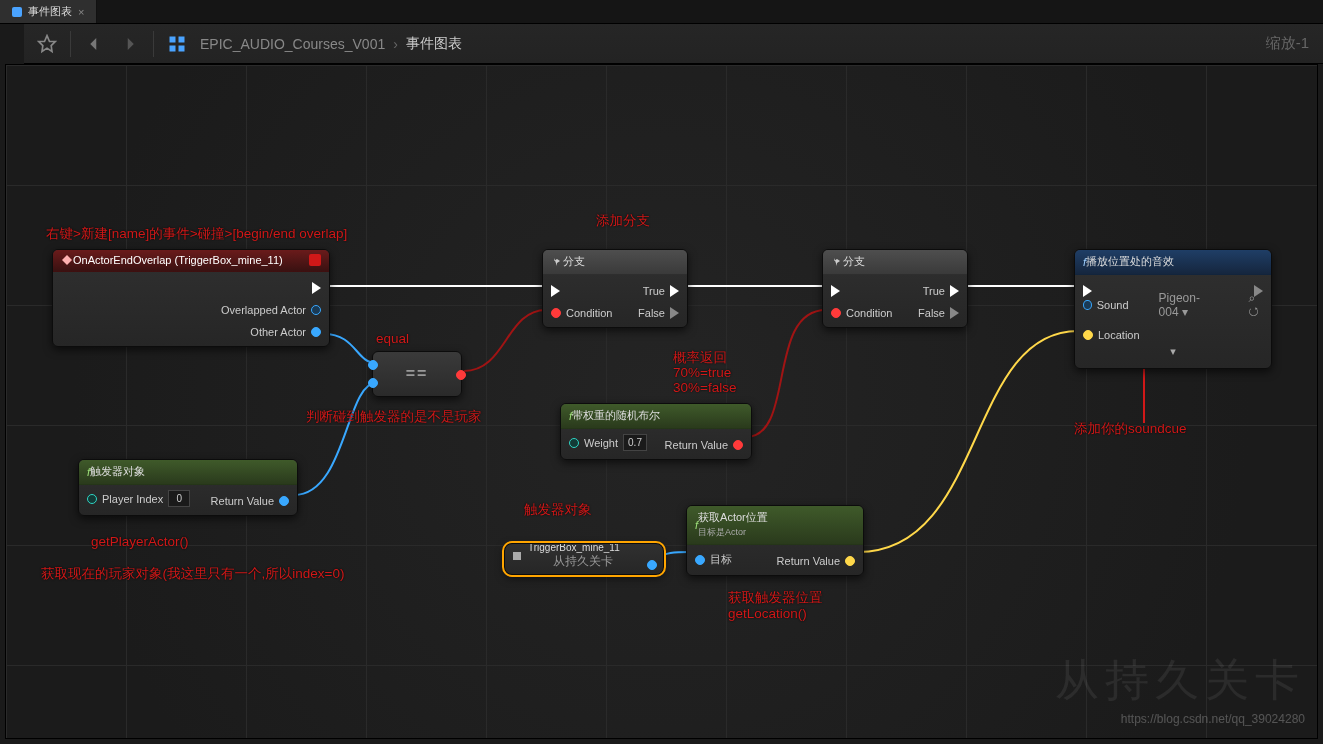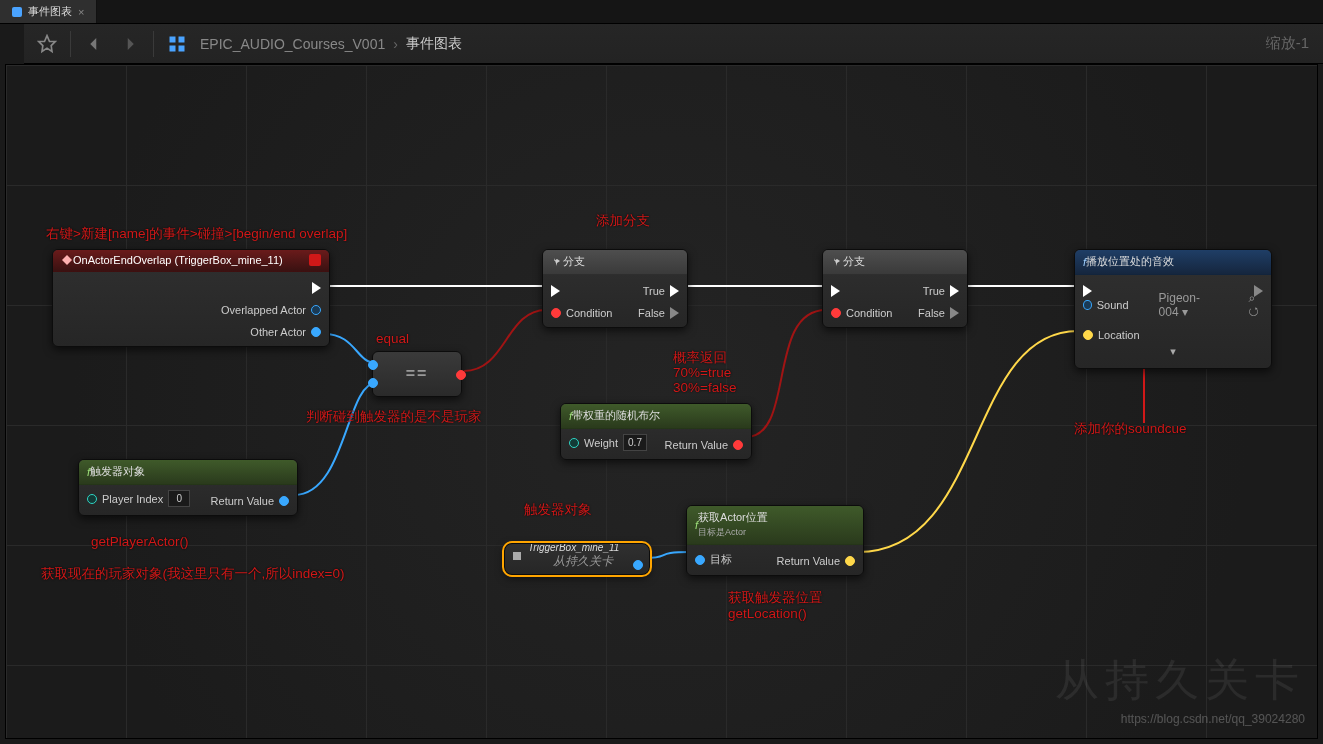--- a/index.html
+++ b/index.html
@@ -357,21 +357,21 @@
             <span class="inputbox">0</span>
           </span>
         <span class="r">
             <span class="pin blue fill"></span>
             <span class="lbl">Return Value</span>
           </span>
       </div>
     </div>
   </div>
 
-  <div class="node selected" style="left:498px; top:478px; width:146px;padding:4px 6px;font-style:italic;">
+  <div class="node selected" style="left:498px; top:478px; width:160px;padding:4px 6px;">
     <div class="row" style="padding:0;">
       <span class="l" style="gap:5px;">
         <span class="hdr-icon"><svg viewBox="0 0 24 24" width="12" height="12" fill="#aaa">
               <rect x="4" y="4" width="16" height="16"></rect>
             </svg></span>
         <span>
           <span style="display:block;font-size:10px;">TriggerBox_mine_11</span>
           <span class="smalltxt">从持久关卡</span>
         </span>
       </span>

